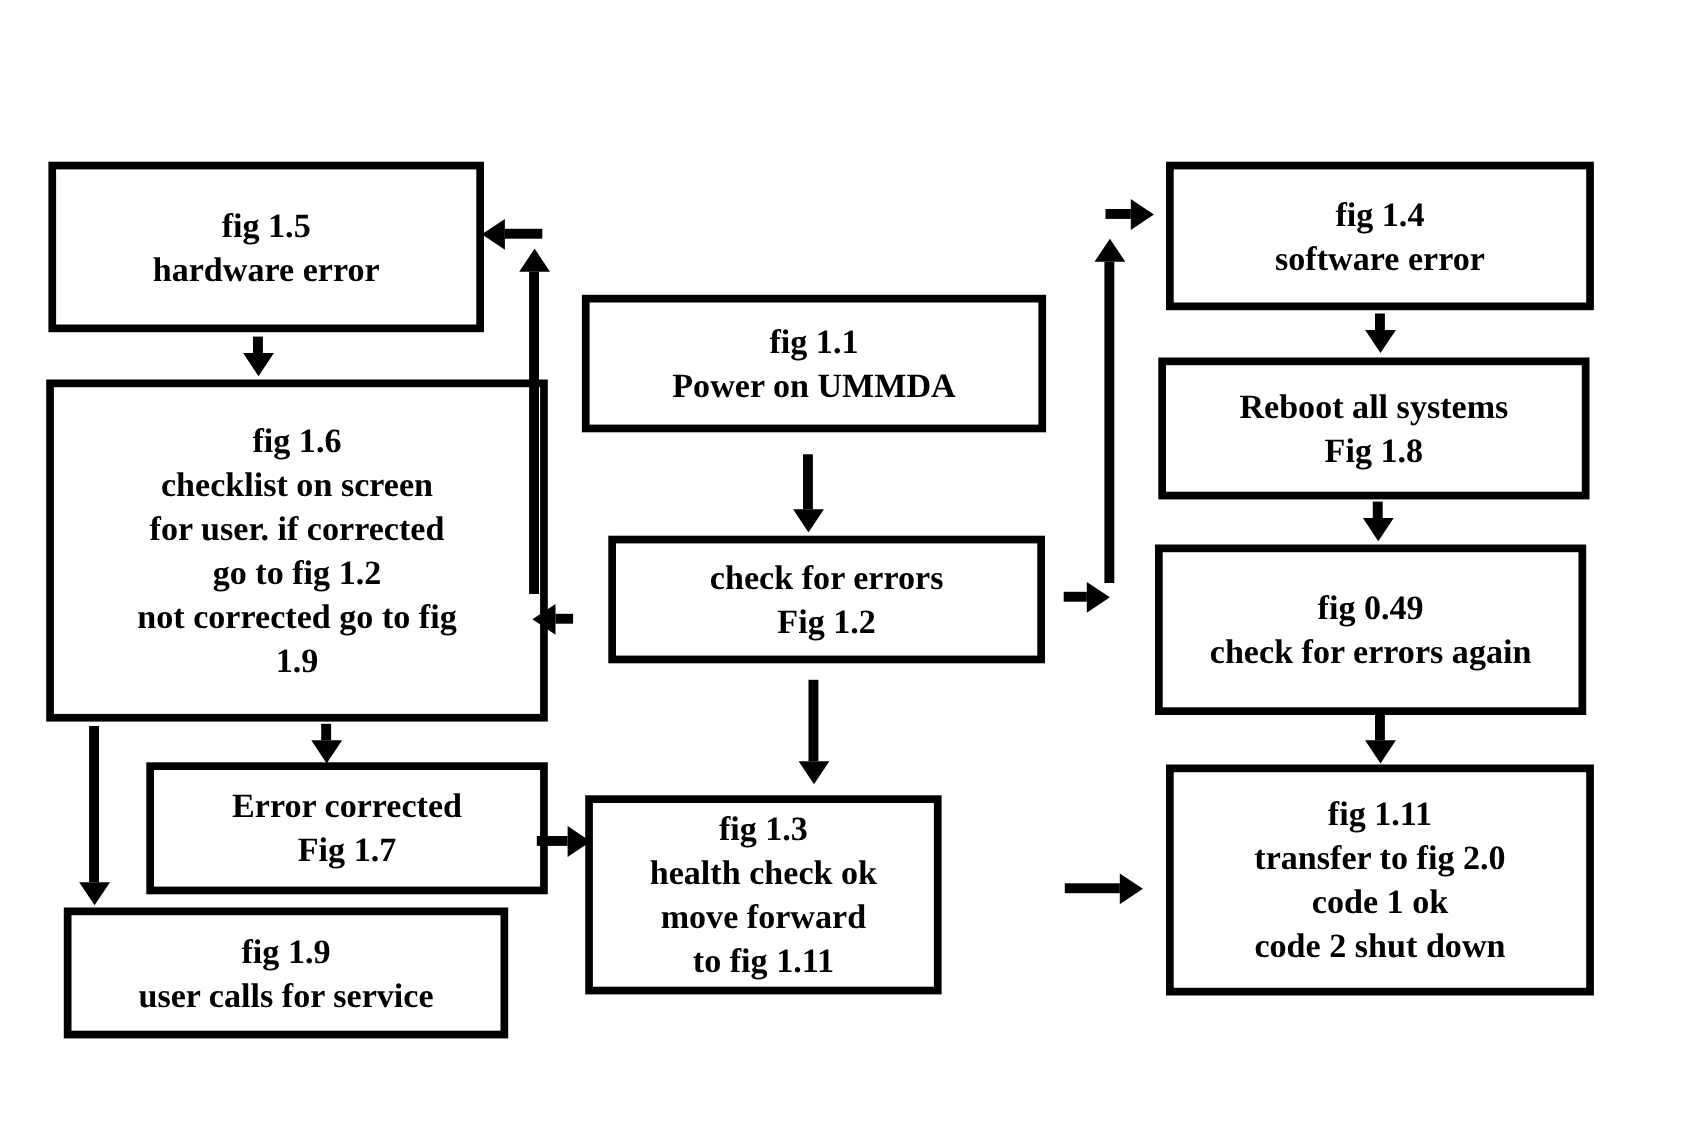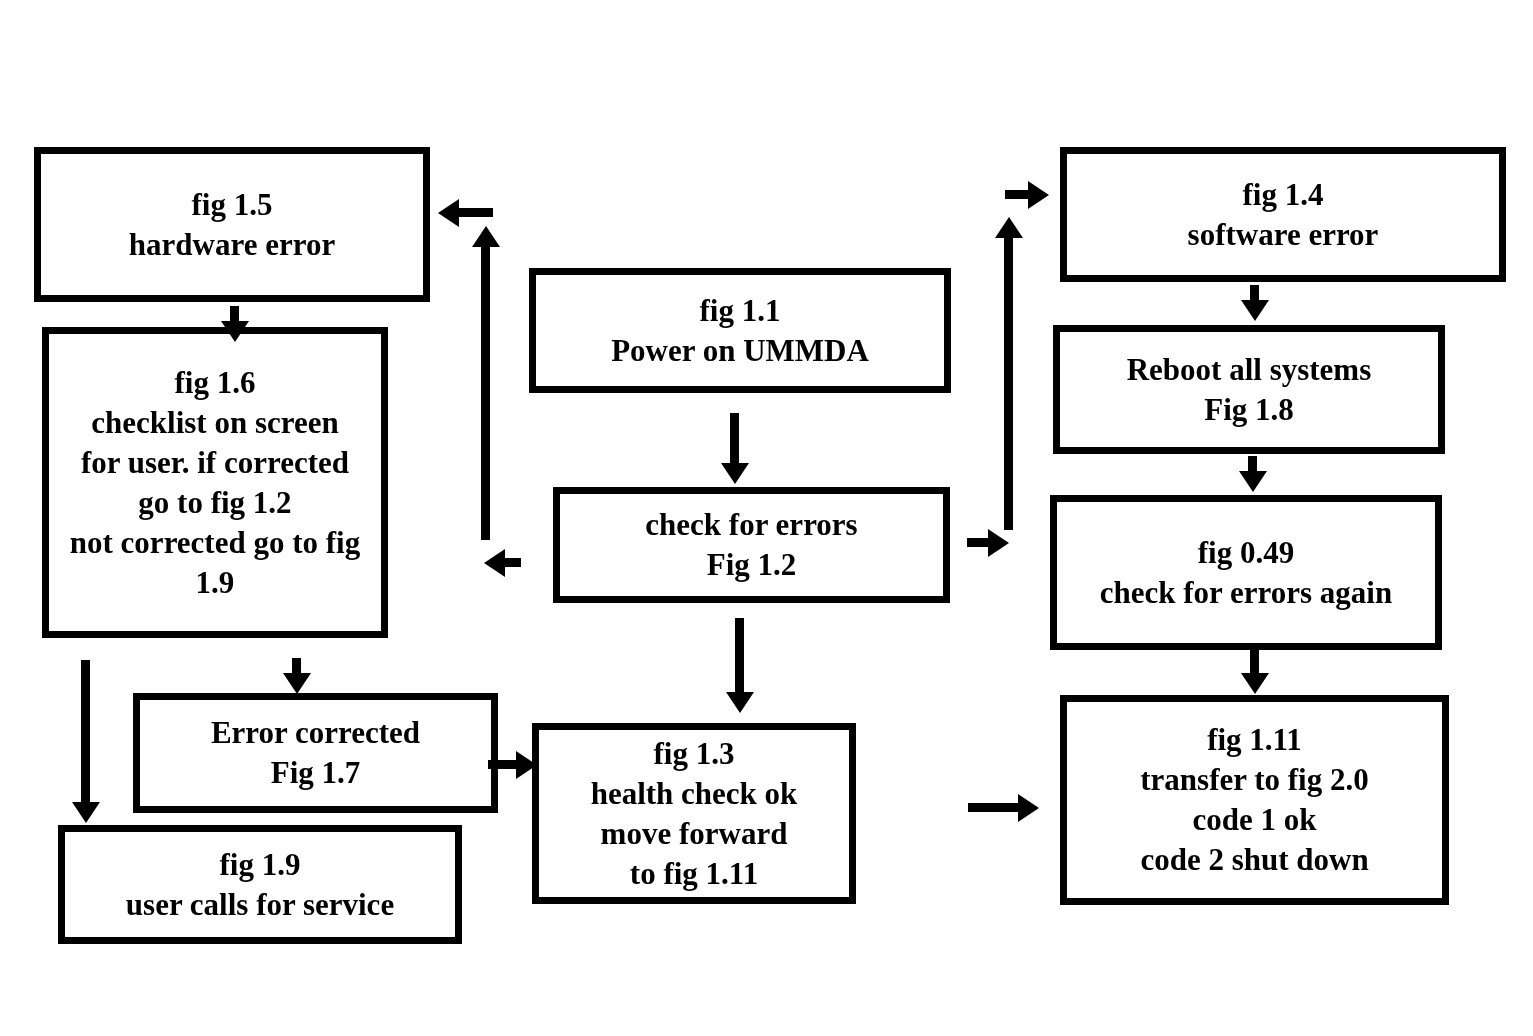--- a/index.html
+++ b/index.html
@@ -57,43 +57,43 @@
     border-top: 14px solid transparent; border-bottom: 14px solid transparent;
     border-left: 21px solid #000;
   }
 </style>
 </head>
 <body>
 
 <div id="canvas">
 
 
-  <div class="node" style="left:34px; top:147px; width:396px; height:155px">fig 1.5
+  <div class="node" style="left:44px; top:147px; width:396px; height:155px">fig 1.5
 hardware error</div>
-  <div class="node" style="left:42px; top:327px; width:346px; height:311px">fig 1.6
+  <div class="node" style="left:42px; top:345px; width:456px; height:311px">fig 1.6
 checklist on screen
 for user. if corrected
 go to fig 1.2
 not corrected go to fig
 1.9</div>
   <div class="node" style="left:133px; top:693px; width:365px; height:120px">Error corrected
 Fig 1.7</div>
   <div class="node" style="left:58px; top:825px; width:404px; height:119px">fig 1.9
 user calls for service</div>
 
   <div class="node" style="left:529px; top:268px; width:422px; height:125px">fig 1.1
 Power on UMMDA</div>
   <div class="node" style="left:553px; top:487px; width:397px; height:116px">check for errors
 Fig 1.2</div>
   <div class="node" style="left:532px; top:723px; width:324px; height:181px">fig 1.3
 health check ok
 move forward
 to fig 1.11</div>
 
-  <div class="node" style="left:1060px; top:147px; width:446px; height:135px">fig 1.4
+  <div class="node" style="left:1060px; top:147px; width:389px; height:135px">fig 1.4
 software error</div>
   <div class="node" style="left:1053px; top:325px; width:392px; height:129px">Reboot all systems
 Fig 1.8</div>
   <div class="node" style="left:1050px; top:495px; width:392px; height:155px">fig 0.49
 check for errors again</div>
   <div class="node" style="left:1060px; top:695px; width:389px; height:210px">fig 1.11
 transfer to fig 2.0
 code 1 ok
 code 2 shut down</div>
 

